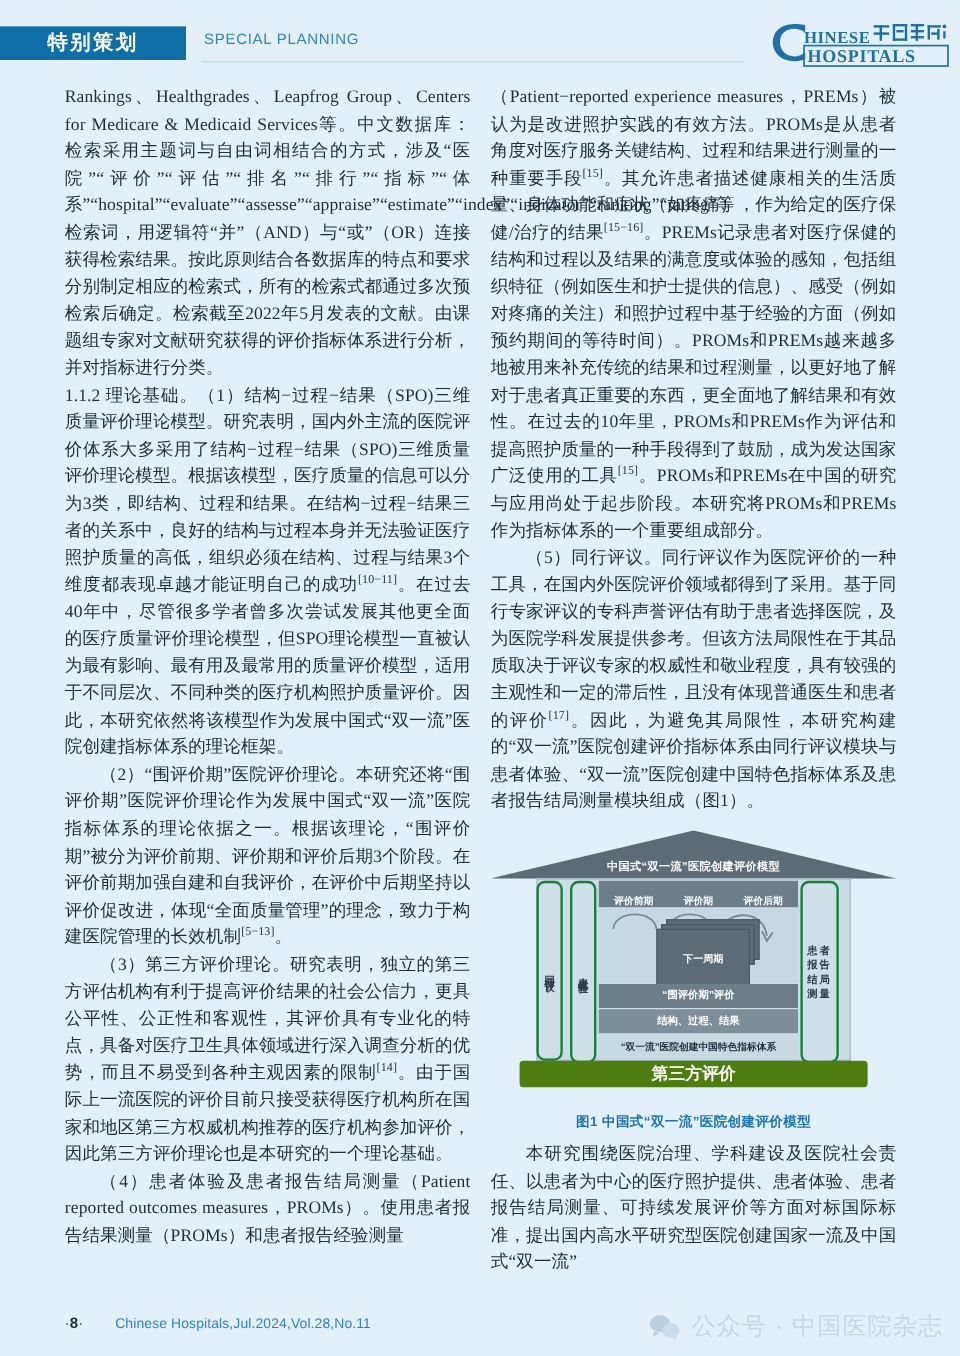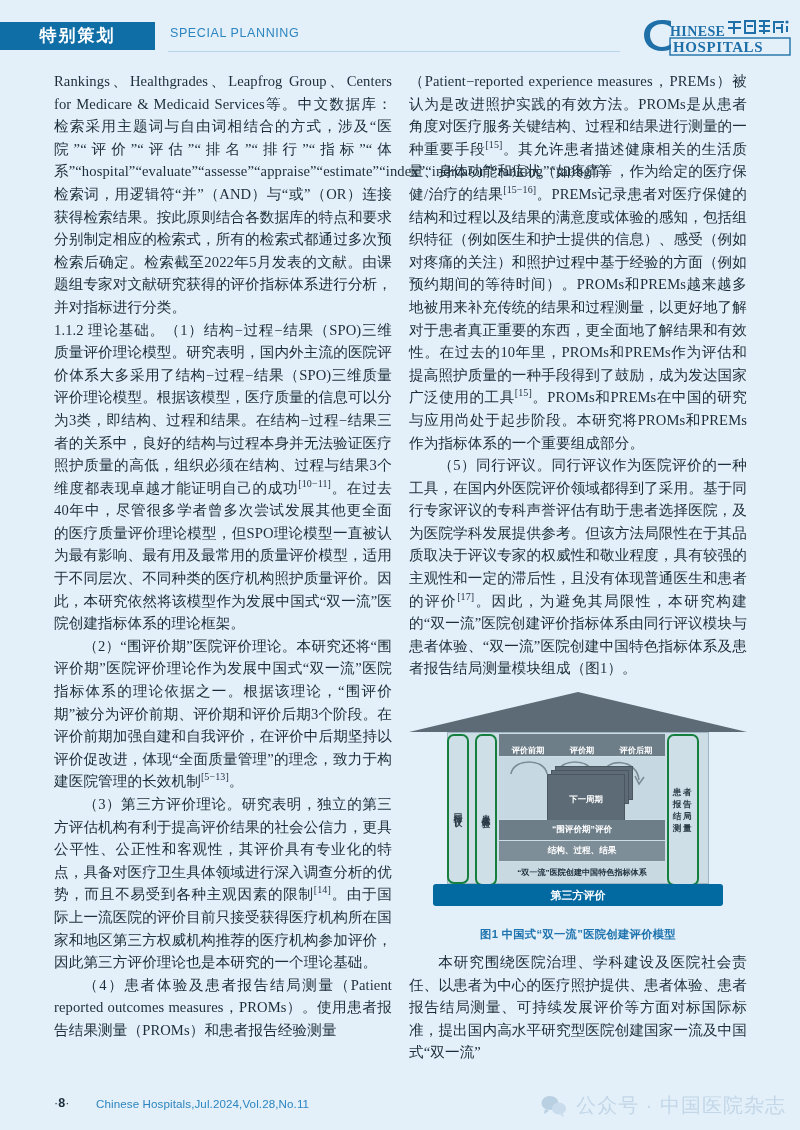--- a/index.html
+++ b/index.html
@@ -193,23 +193,23 @@
     font-size: 8.6px;
   }
   .bar-sys {
     left: 90px; top: 174px; width: 166px; height: 21px;
     background: #c8d9e2;
     color: #223340;
     font-size: 8.1px;
   }
   .bar-third {
     left: 24px; top: 196px; width: 290px; height: 22px;
-    background: #0369a1;
-    color: #ffffff;
-    font-size: 11px;
+    background: #4d7c0f;
+    color: #ffffff;
+    font-size: 14px;
     border-radius: 3px;
   }
   .cycle-card {
     position: absolute;
     background: #5c6b75;
     border: 1px solid #4a575f;
     box-sizing: border-box;
   }
   .cycle-card.c1 { left: 146px; top: 78px;  width: 78px; height: 34px; }
   .cycle-card.c2 { left: 142px; top: 82px;  width: 78px; height: 34px; }
@@ -320,20 +320,21 @@
   </div>
 
   <div class="col col-right">
     <p class="body"><span>（Patient−reported experience measures，PREMs）被认为是改进照护实践的有效方法。PROMs是从患者角度对医疗服务关键结构、过程和结果进行测量的一种重要手段</span><sup>[15]</sup><span>。其允许患者描述健康相关的生活质量、身体功能和症状（如疼痛），作为给定的医疗保健/治疗的结果</span><sup>[15−16]</sup><span>。PREMs记录患者对医疗保健的结构和过程以及结果的满意度或体验的感知，包括组织特征（例如医生和护士提供的信息）、感受（例如对疼痛的关注）和照护过程中基于经验的方面（例如预约期间的等待时间）。PROMs和PREMs越来越多地被用来补充传统的结果和过程测量，以更好地了解对于患者真正重要的东西，更全面地了解结果和有效性。在过去的10年里，PROMs和PREMs作为评估和提高照护质量的一种手段得到了鼓励，成为发达国家广泛使用的工具</span><sup>[15]</sup><span>。PROMs和PREMs在中国的研究与应用尚处于起步阶段。本研究将PROMs和PREMs作为指标体系的一个重要组成部分。</span></p>
     <p class="body indent"><span>（5）同行评议。同行评议作为医院评价的一种工具，在国内外医院评价领域都得到了采用。基于同行专家评议的专科声誉评估有助于患者选择医院，及为医院学科发展提供参考。但该方法局限性在于其品质取决于评议专家的权威性和敬业程度，具有较强的主观性和一定的滞后性，且没有体现普通医生和患者的评价</span><sup>[17]</sup><span>。因此，为避免其局限性，本研究构建的“双一流”医院创建评价指标体系由同行评议模块与患者体验、“双一流”医院创建中国特色指标体系及患者报告结局测量模块组成（图1）。</span></p>
 
     <div class="figure">
       <div class="figure-canvas">
 
         <div class="roof"></div>
+        <div class="roof-label">中国式“双一流”医院创建评价模型</div>
 
         <div class="house-body"></div>
 
         <div class="bar bar-inner"></div>
 
         <svg class="arrows" viewBox="0 0 166 50">
           <path d="M12 24 C14 8 46 8 48 24" fill="none" stroke="#7b8b95" stroke-width="1.6"></path>
           <path d="M58 24 C60 8 92 8 94 24" fill="none" stroke="#7b8b95" stroke-width="1.6"></path>
           <path d="M104 24 C106 8 138 8 140 30" fill="none" stroke="#7b8b95" stroke-width="1.6"></path>
           <path d="M136 26 L140 34 L145 27" fill="none" stroke="#7b8b95" stroke-width="1.6"></path>

